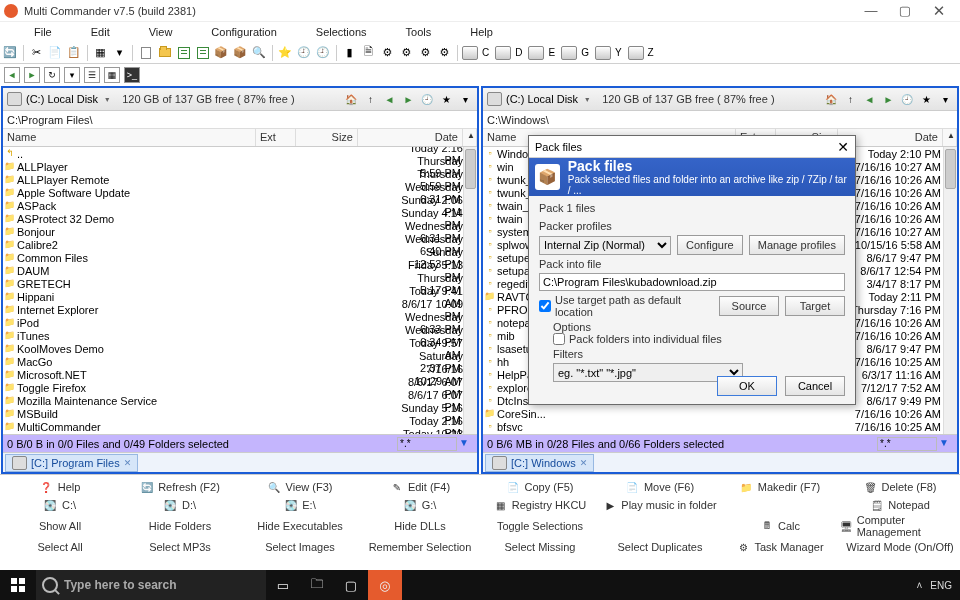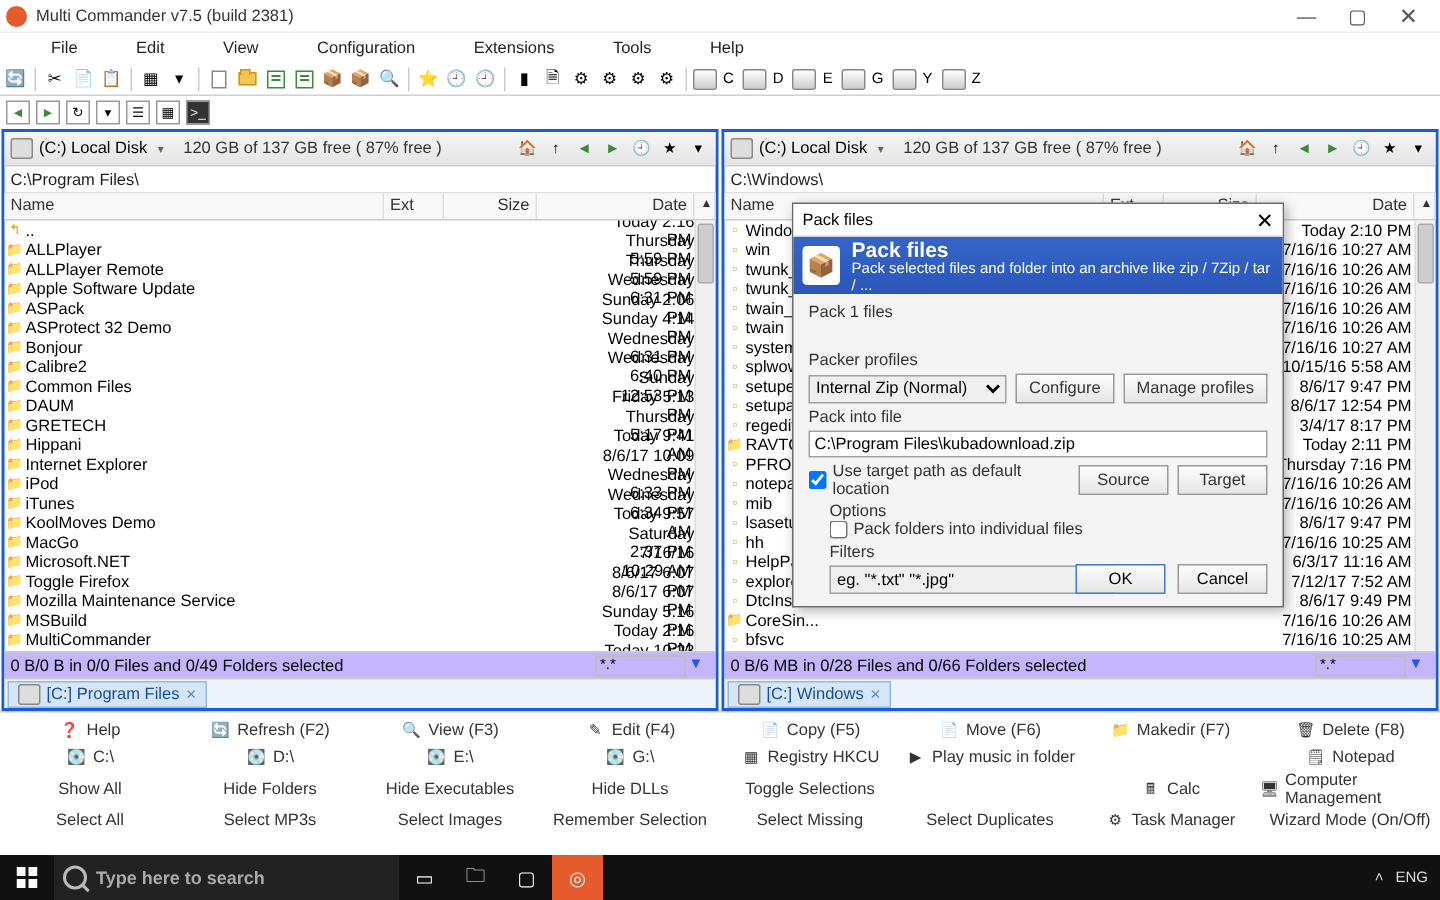--- a/index.html
+++ b/index.html
@@ -111,21 +111,21 @@
   <div class="winctl">—</div>
   <div class="winctl">▢</div>
   <div class="winctl cl">✕</div>
 </div>
 
 <div class="menubar">
   <span>File</span>
   <span>Edit</span>
   <span>View</span>
   <span>Configuration</span>
-  <span>Extensions</span>
+  <span>Selections</span>
   <span>Tools</span>
   <span>Help</span>
 </div>
 
 <div class="toolbar">
   <div class="tb-ico">🔄</div>
   <div class="tb-sep"></div>
   <div class="tb-ico">✂</div>
   <div class="tb-ico">📄</div>
   <div class="tb-ico">📋</div>
@@ -739,21 +739,21 @@
     <span class="x">✕</span>
   </div>
   <div class="dlg-head">
     <div class="hi">📦</div>
     <div>
       <div class="ht">Pack files</div>
       <div class="hs">Pack selected files and folder into an archive like zip / 7Zip / tar / ...</div>
     </div>
   </div>
   <div class="dlg-body">
-    <div style="margin-bottom:20px">Pack 1 files</div>
+    <div style="margin-bottom:6px">Pack 1 files</div>
     <div>Packer profiles</div>
     <div class="row">
       <select style="flex:1"><option>Internal Zip (Normal)</option></select>
       <div class="btn">Configure</div>
       <div class="btn" style="min-width:90px">Manage profiles</div>
     </div>
     <div>Pack into file</div>
     <div class="row">
         <input type="text" value="C:\Program Files\kubadownload.zip" style="">
       </div>

